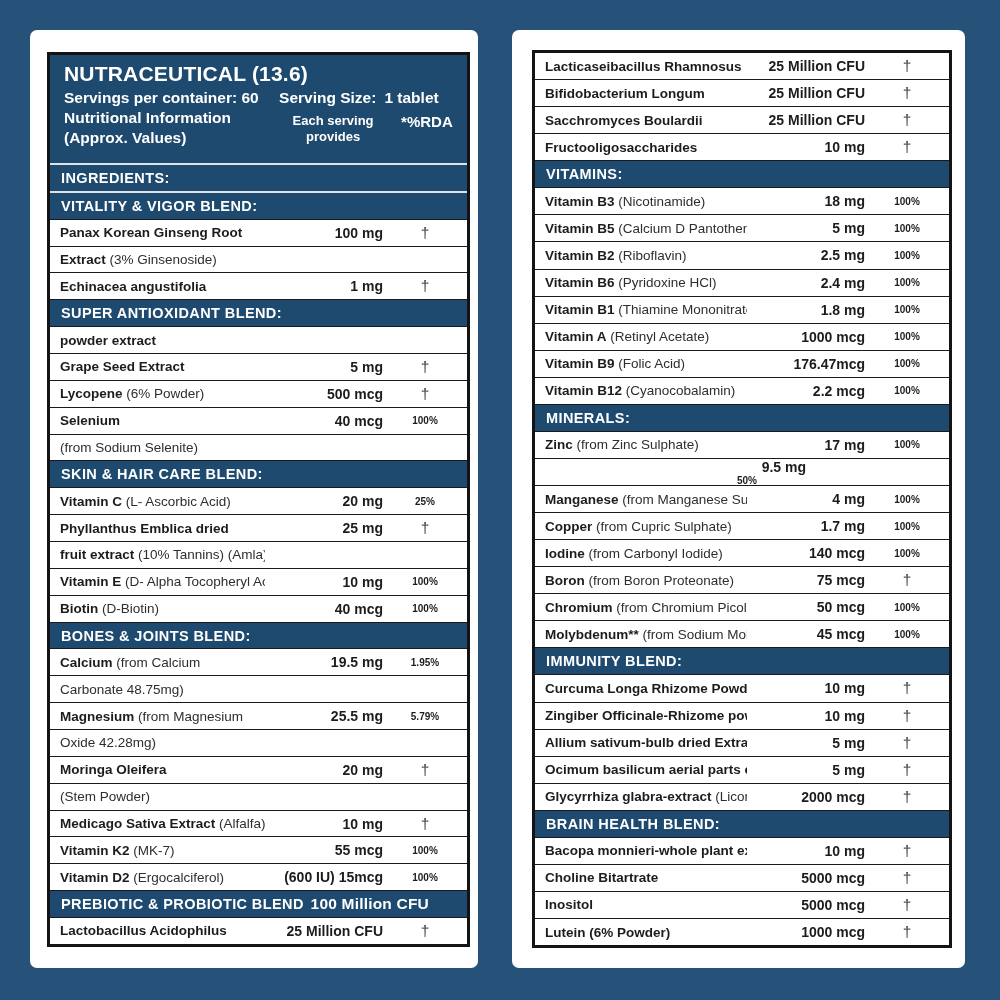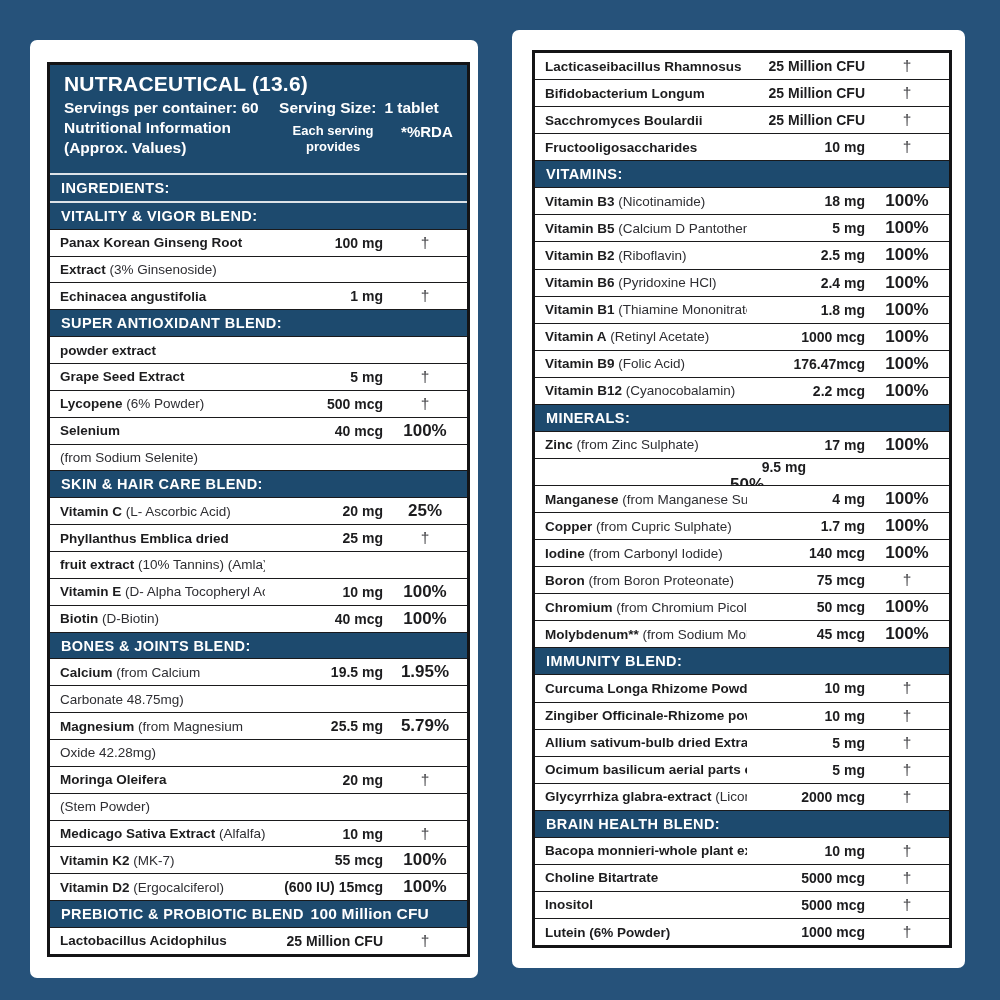--- a/index.html
+++ b/index.html
@@ -17,21 +17,21 @@
     font-family:"Liberation Sans", sans-serif;
     position:relative;
     overflow:hidden;
     color:var(--text);
   }
   .panel{
     position:absolute;
     background:var(--panel);
     border-radius:7px;
   }
-  #left-panel{left:30px;top:30px;width:448px;height:938px;margin-top:10px;}
+  #left-panel{left:30px;top:30px;width:448px;height:938px;}
   #right-panel{left:512px;top:30px;width:453px;height:938px;}
   .facts-table{
     position:absolute;
     border:3px solid #141416;
     background:#fff;
     display:flex;
     flex-direction:column;
     overflow:hidden;
   }
   #left-table{left:17px;right:8px;top:22px;bottom:21px;}
@@ -90,21 +90,21 @@
   .cell-name .ds{font-weight:400;color:#2E2E32;}
   .cell-amt{
     flex:0 0 auto;min-width:118px;
     text-align:right;
     font-size:14px;font-weight:700;
     white-space:nowrap;
   }
   .cell-rda{
     flex:0 0 84px;
     text-align:center;
-    font-size:17px;
+    font-size:10px;
   }
   .cell-rda.pct{font-weight:700;}
   .cell-rda.dag{font-weight:400;font-size:15.5px;color:#3A3A3E;}
 </style>
 </head>
 <body>
 
 <div class="panel" id="left-panel">
   <div class="facts-table" id="left-table">
     <div class="thead">

